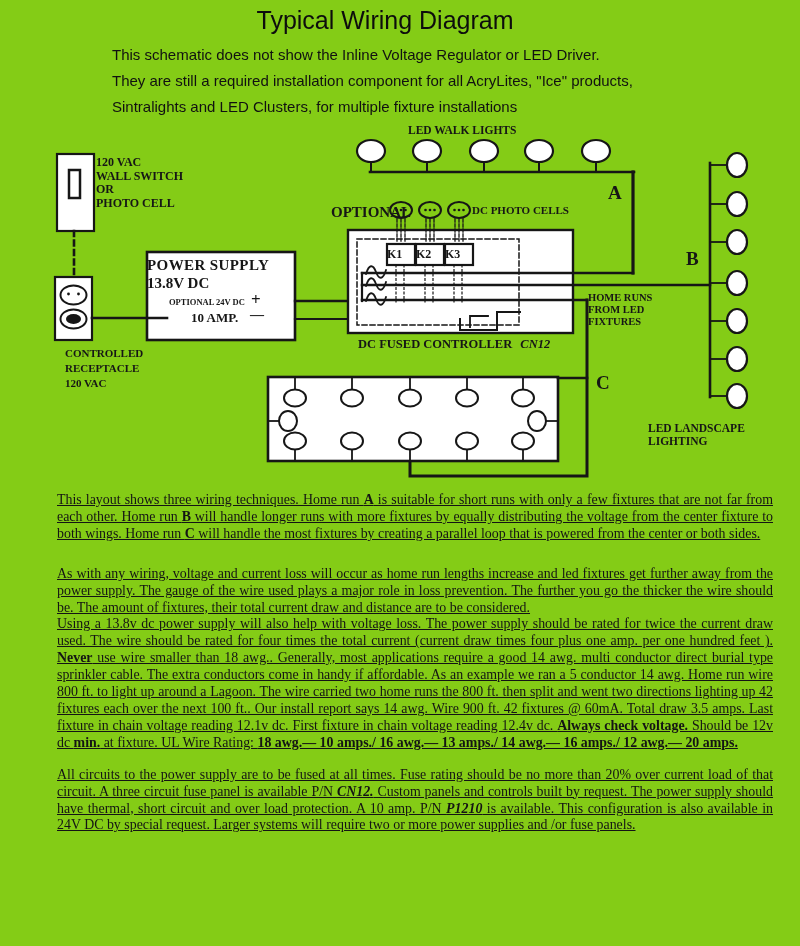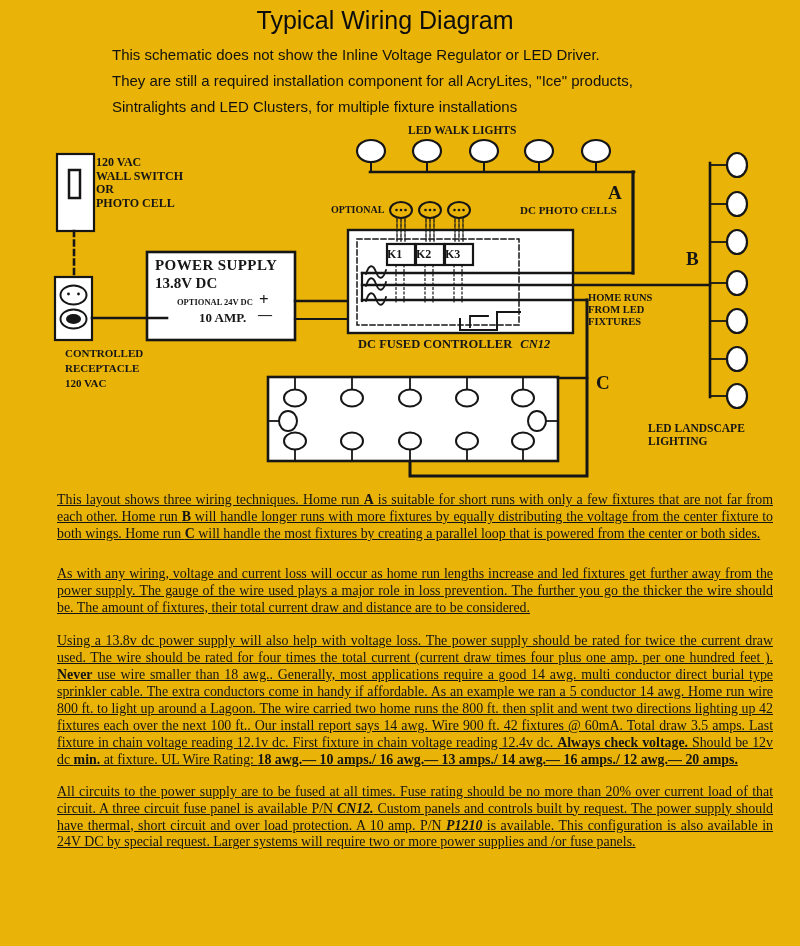--- a/index.html
+++ b/index.html
@@ -1,32 +1,32 @@
 <!DOCTYPE html>
 <html><head>
 <meta charset="utf-8">
 <style>
   html,body{margin:0;padding:0;background:#fff;}
-  .page{position:relative;width:800px;height:946px;background:#eab308;overflow:hidden;
+  .page{position:relative;width:800px;height:946px;background:#84cc16;overflow:hidden;
         color:#161616;-webkit-font-smoothing:antialiased;}
   .title{position:absolute;left:0;top:6px;width:770px;text-align:center;
          font-family:"Liberation Sans",sans-serif;font-size:25px;font-weight:400;color:#0d0d0d;}
   .subtitle{position:absolute;left:112px;top:42px;
             font-family:"Liberation Sans",sans-serif;font-size:15px;line-height:26px;color:#111;}
   svg.diag{position:absolute;left:0;top:0;}
   .lbl{position:absolute;font-family:"Liberation Serif",serif;font-weight:bold;color:#161616;}
   .ctr{}
   .psbox{position:absolute;left:147px;top:252px;width:148px;height:88px;}
-  .psbox .lbl{position:absolute;padding-left:8px;}
+  .psbox .lbl{position:absolute;}
   .bodycopy{position:absolute;left:57px;top:492px;width:716px;
             font-family:"Liberation Serif",serif;font-size:13.9px;line-height:16.9px;
             color:#141414;text-align:justify;}
   .bodycopy p{margin:0;text-decoration:underline;}
   .bodycopy p.p1{margin-bottom:23px;}
-  .bodycopy p.p2{margin-bottom:17px;}
+  .bodycopy p.p2{}
   .bodycopy p.p3{margin-bottom:15px;}
 </style>
 </head>
 <body>
 
 <div class="page">
 
   <div class="title">Typical Wiring Diagram</div>
   <div class="subtitle">This schematic does not show the Inline Voltage Regulator or LED Driver.<br>They are still a required installation component for all AcryLites, "Ice" products,<br>Sintralights and LED Clusters, for multiple fixture installations</div>
 
@@ -202,22 +202,22 @@
     <div class="lbl ctr" style="left:0;top:5px;width:148px;font-size:15px;letter-spacing:0.4px;">POWER SUPPLY</div>
     <div class="lbl ctr" style="left:0;top:23px;width:148px;font-size:15px;">13.8V  DC</div>
     <div class="lbl" style="left:22px;top:45px;font-size:8.5px;">OPTIONAL 24V DC</div>
     <div class="lbl" style="left:104px;top:38px;font-size:17px;">+</div>
     <div class="lbl" style="left:44px;top:58px;font-size:13px;">10 AMP.</div>
     <div class="lbl" style="left:103px;top:55px;font-size:14px;">—</div>
   </div>
 
   <div class="lbl ctr" style="left:408px;top:124px;width:145px;font-size:11.5px;">LED WALK LIGHTS</div>
 
-  <div class="lbl" style="left:331px;top:204px;font-size:10px;">OPTIONAL</div>
-  <div class="lbl" style="left:472px;top:204px;font-size:11px;margin-left:48px;">DC PHOTO CELLS</div>
+  <div class="lbl" style="left:331px;top:204px;font-size:15px;">OPTIONAL</div>
+  <div class="lbl" style="left:472px;top:204px;font-size:11px;">DC PHOTO CELLS</div>
 
   <div class="lbl ctr" style="left:387px;top:247px;width:28px;font-size:12px;">K1</div>
   <div class="lbl ctr" style="left:416px;top:247px;width:28px;font-size:12px;">K2</div>
   <div class="lbl ctr" style="left:445px;top:247px;width:28px;font-size:12px;">K3</div>
 
   <div class="lbl" style="left:358px;top:337px;font-size:12.5px;">
     <span>DC FUSED CONTROLLER</span>
     <span style="font-style:italic;margin-left:5px;margin-top:40px;">CN12</span>
   </div>
 

